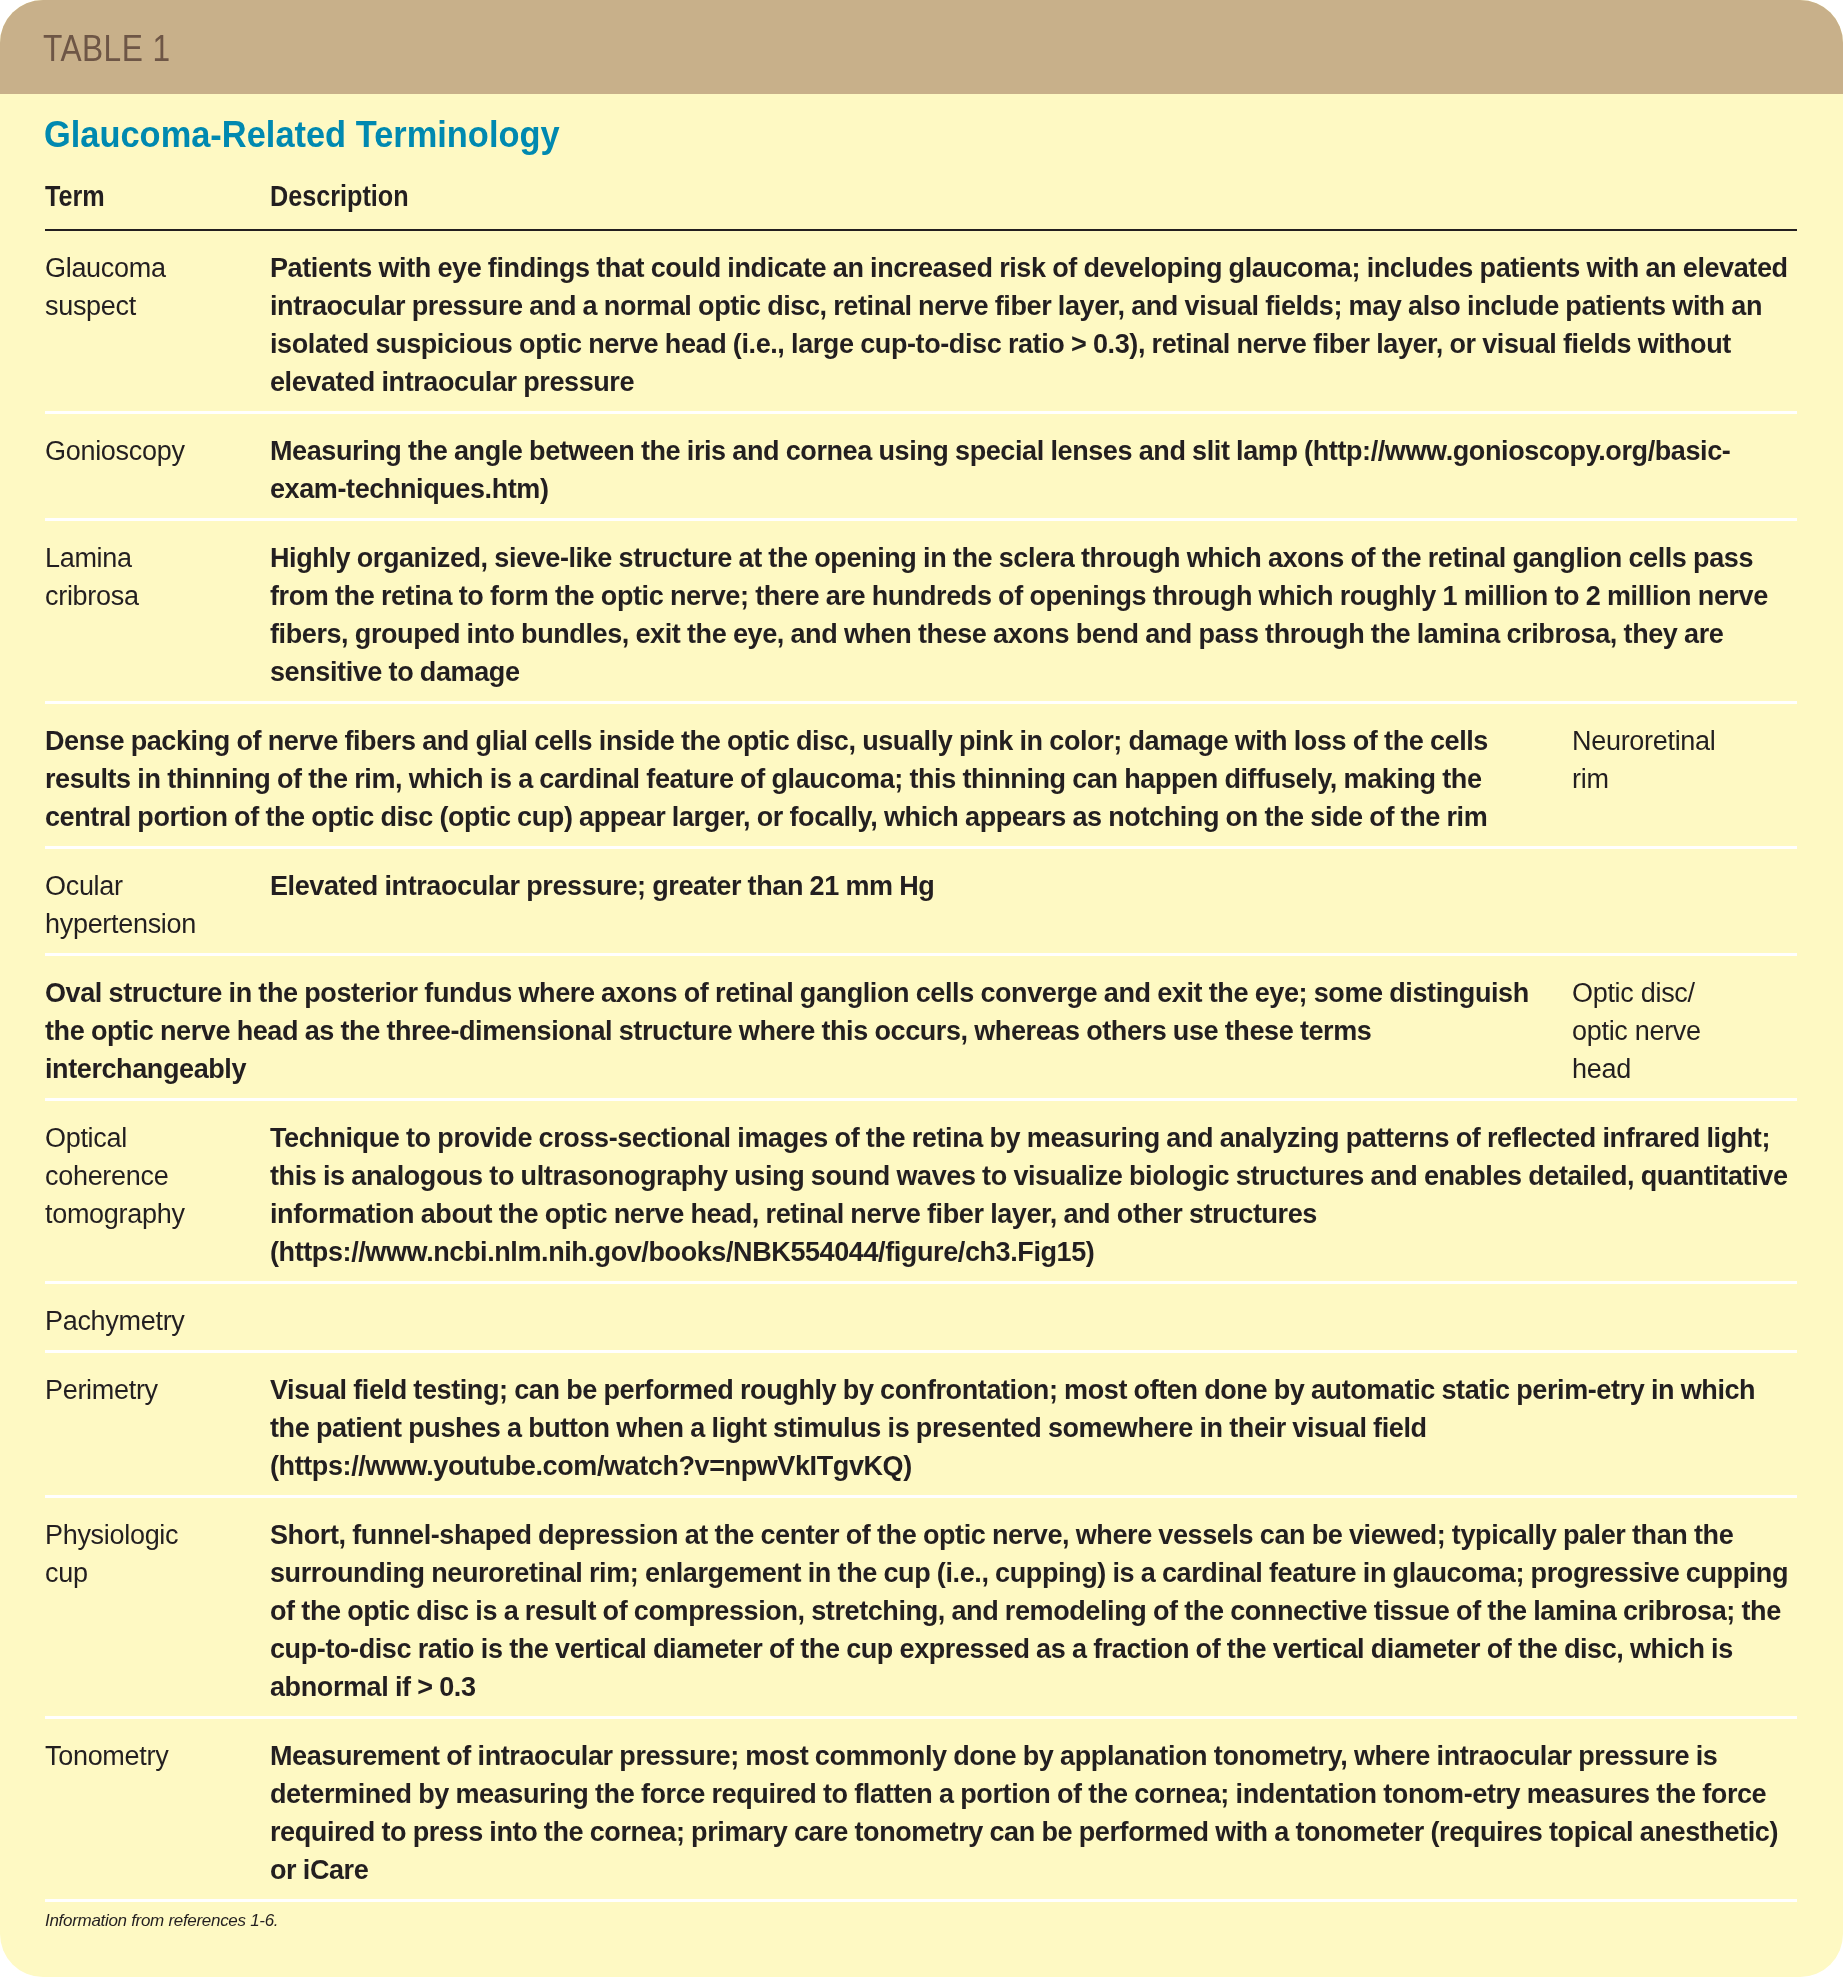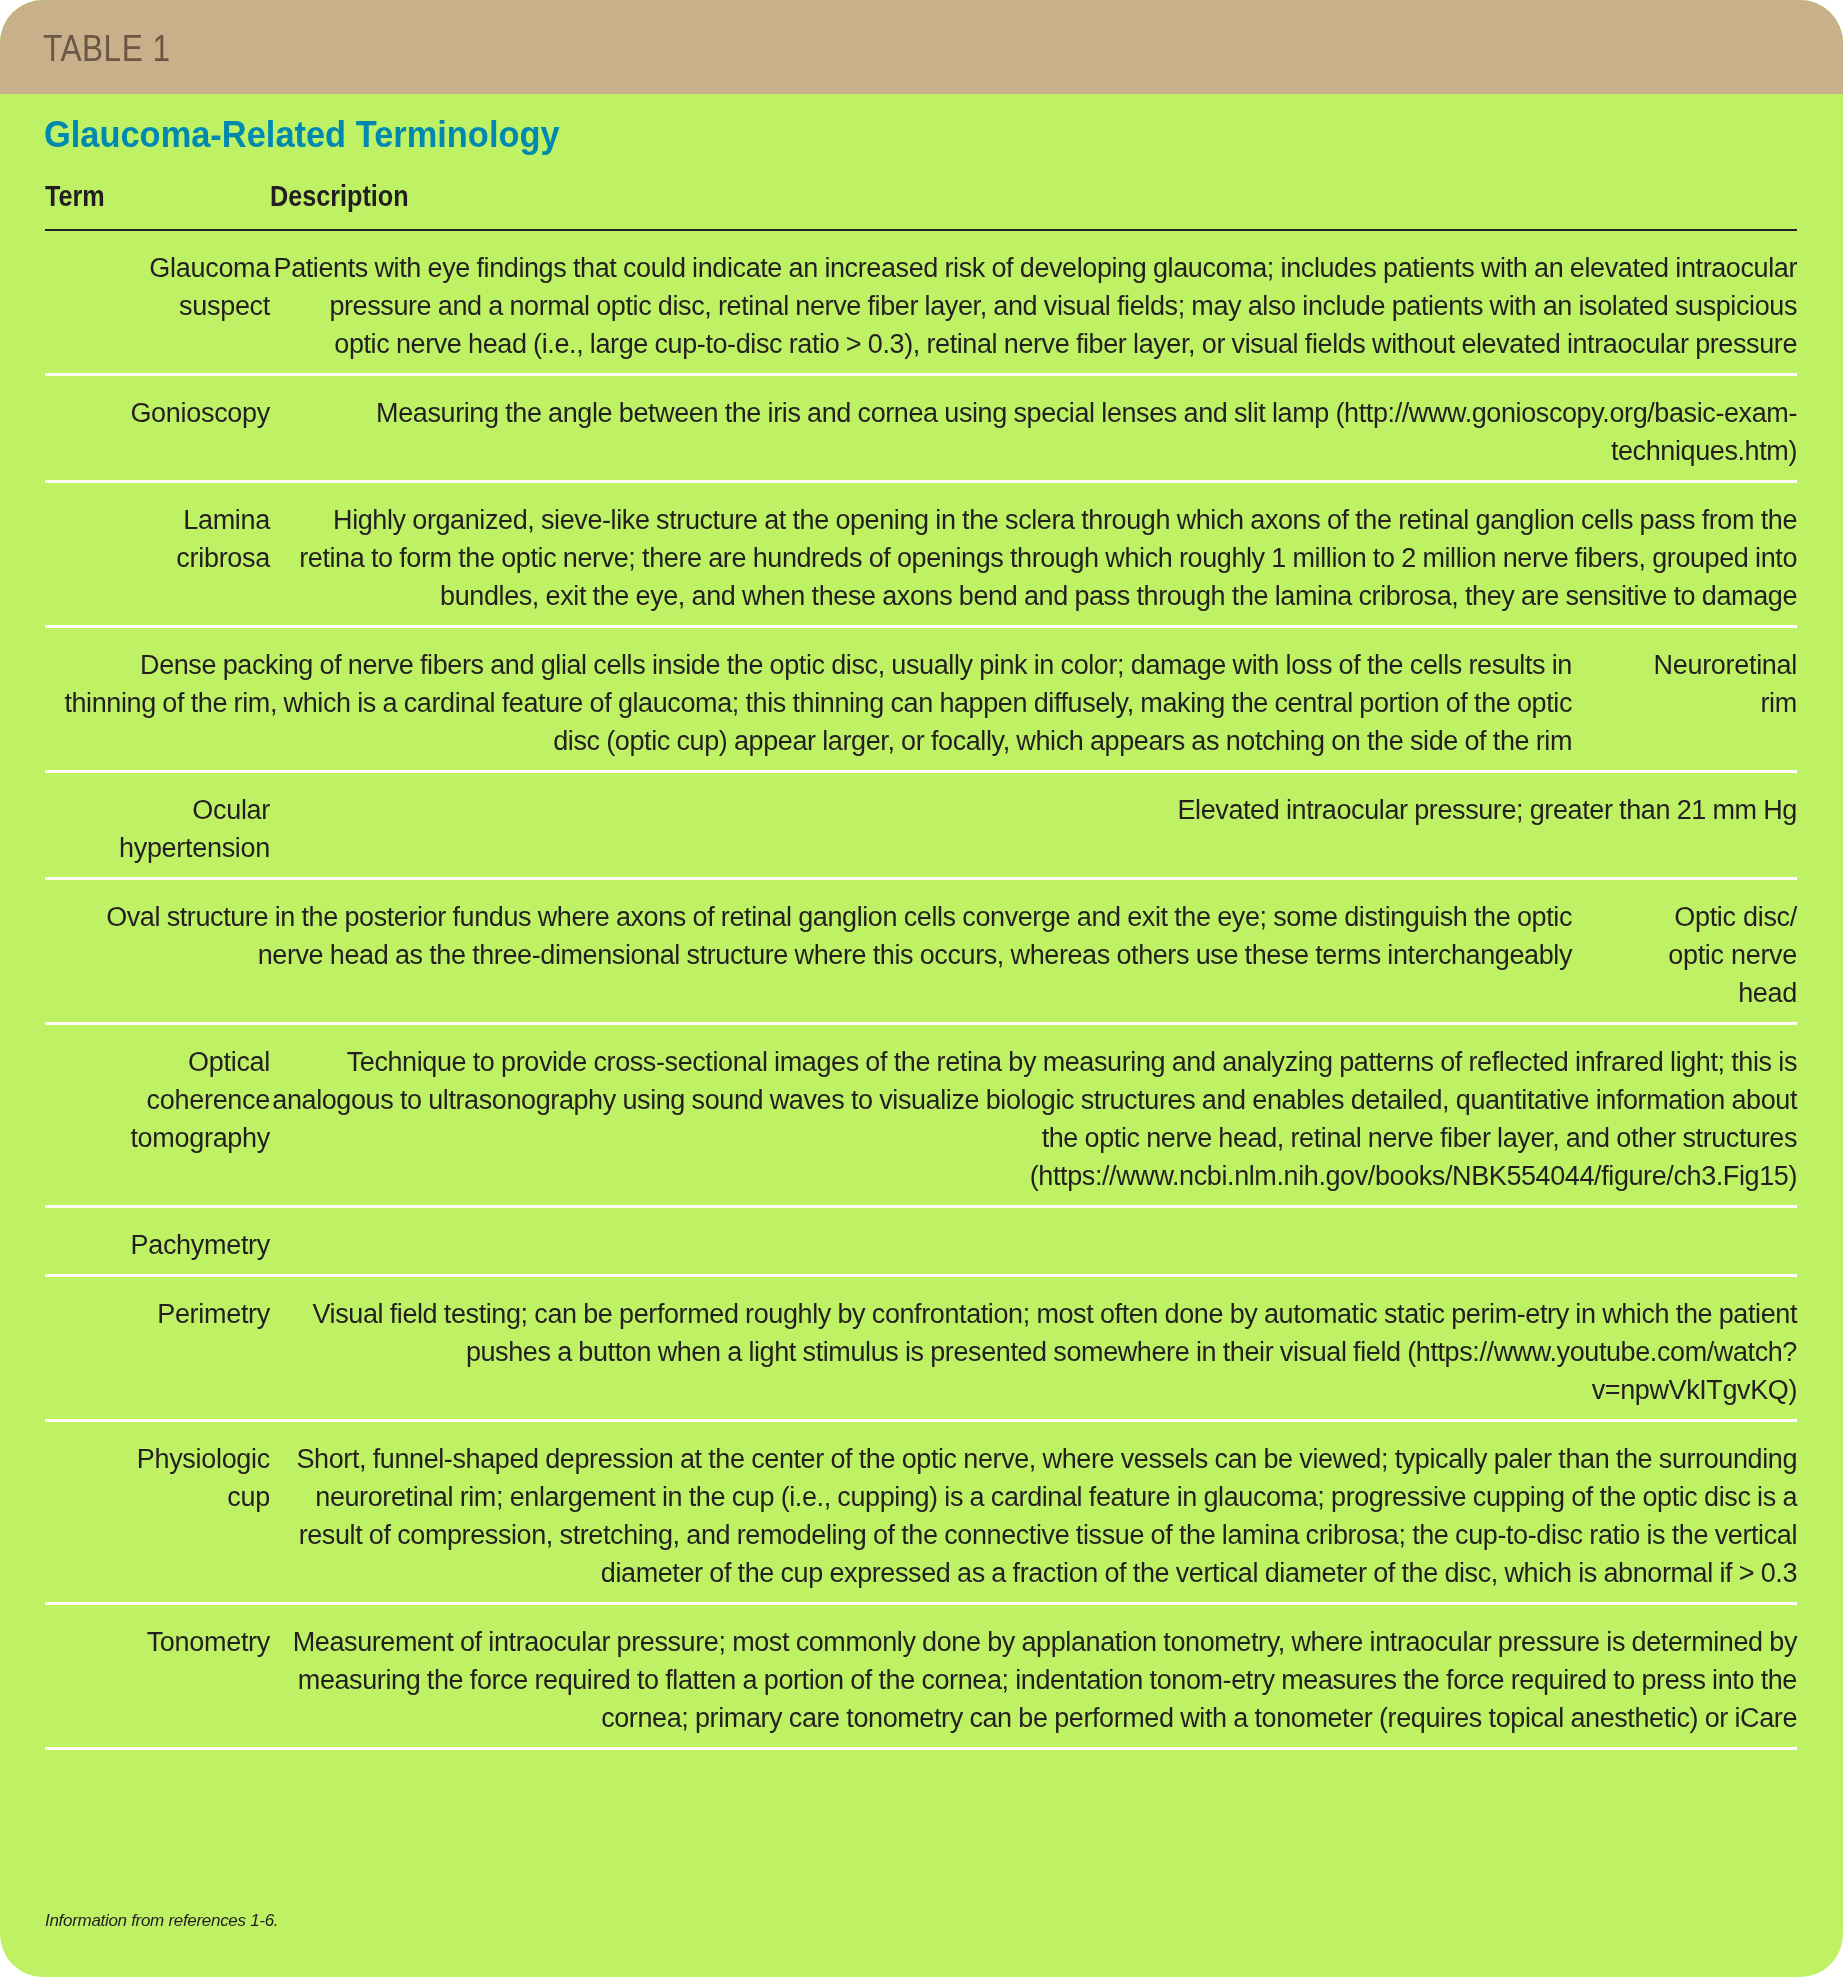--- a/index.html
+++ b/index.html
@@ -12,24 +12,23 @@
     height: 1978px;
     position: relative;
     overflow: hidden;
   }
   .card {
     position: absolute;
     left: 0;
     top: 0;
     width: 1843px;
     height: 1977px;
-    background: #bef264;
+    background: #fef9c3;
     border-radius: 43px;
     overflow: hidden;
-    text-align: right;
   }
   .band {
     position: absolute;
     left: 0;
     top: 0;
     width: 100%;
     height: 94px;
     background: #C8B08A;
   }
   .band-label {
@@ -99,20 +98,21 @@
     width: 225px;
     flex: 0 0 225px;
     white-space: pre-line;
     letter-spacing: -0.3px;
   }
   .cell.desc {
     flex: 1 1 auto;
     letter-spacing: -0.4px;
     word-spacing: -0.5px;
     padding-right: 0;
+    font-weight: bold;
   }
   .footnote {
     position: absolute;
     left: 45px;
     top: 1905px;
     font-family: "Liberation Sans", sans-serif;
     font-style: italic;
     font-size: 17px;
     line-height: 32px;
     color: #231F20;

